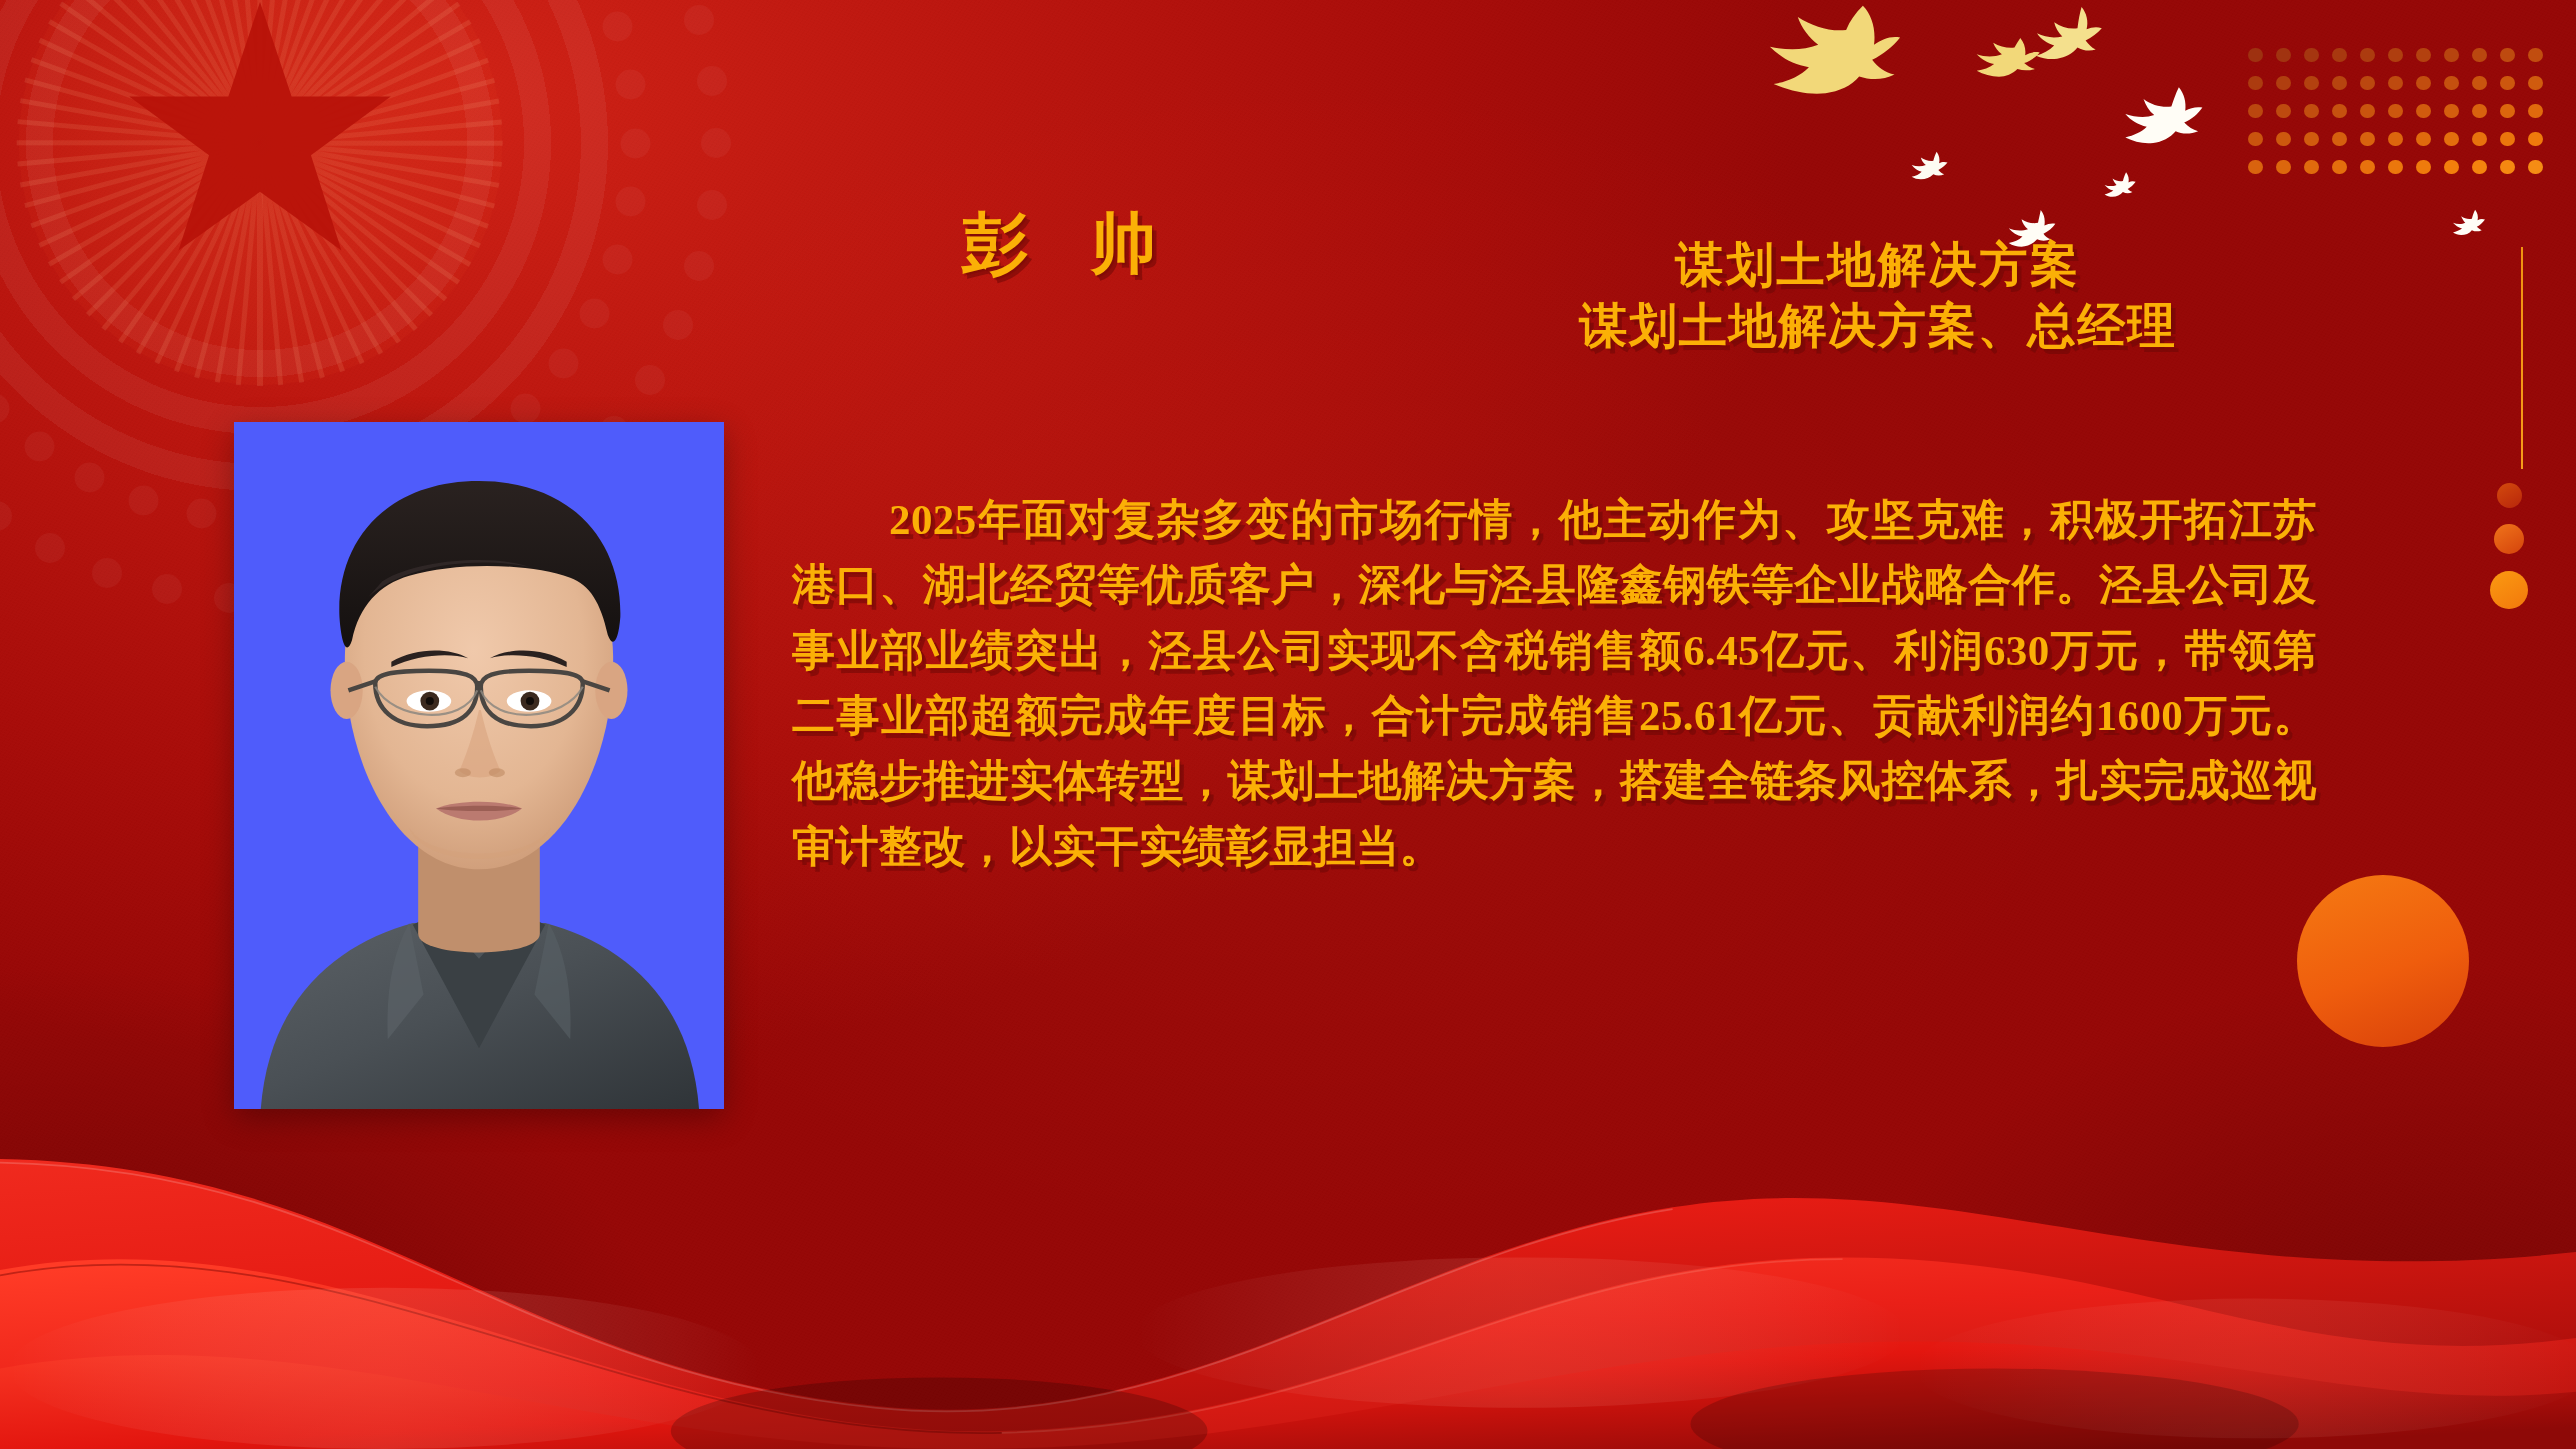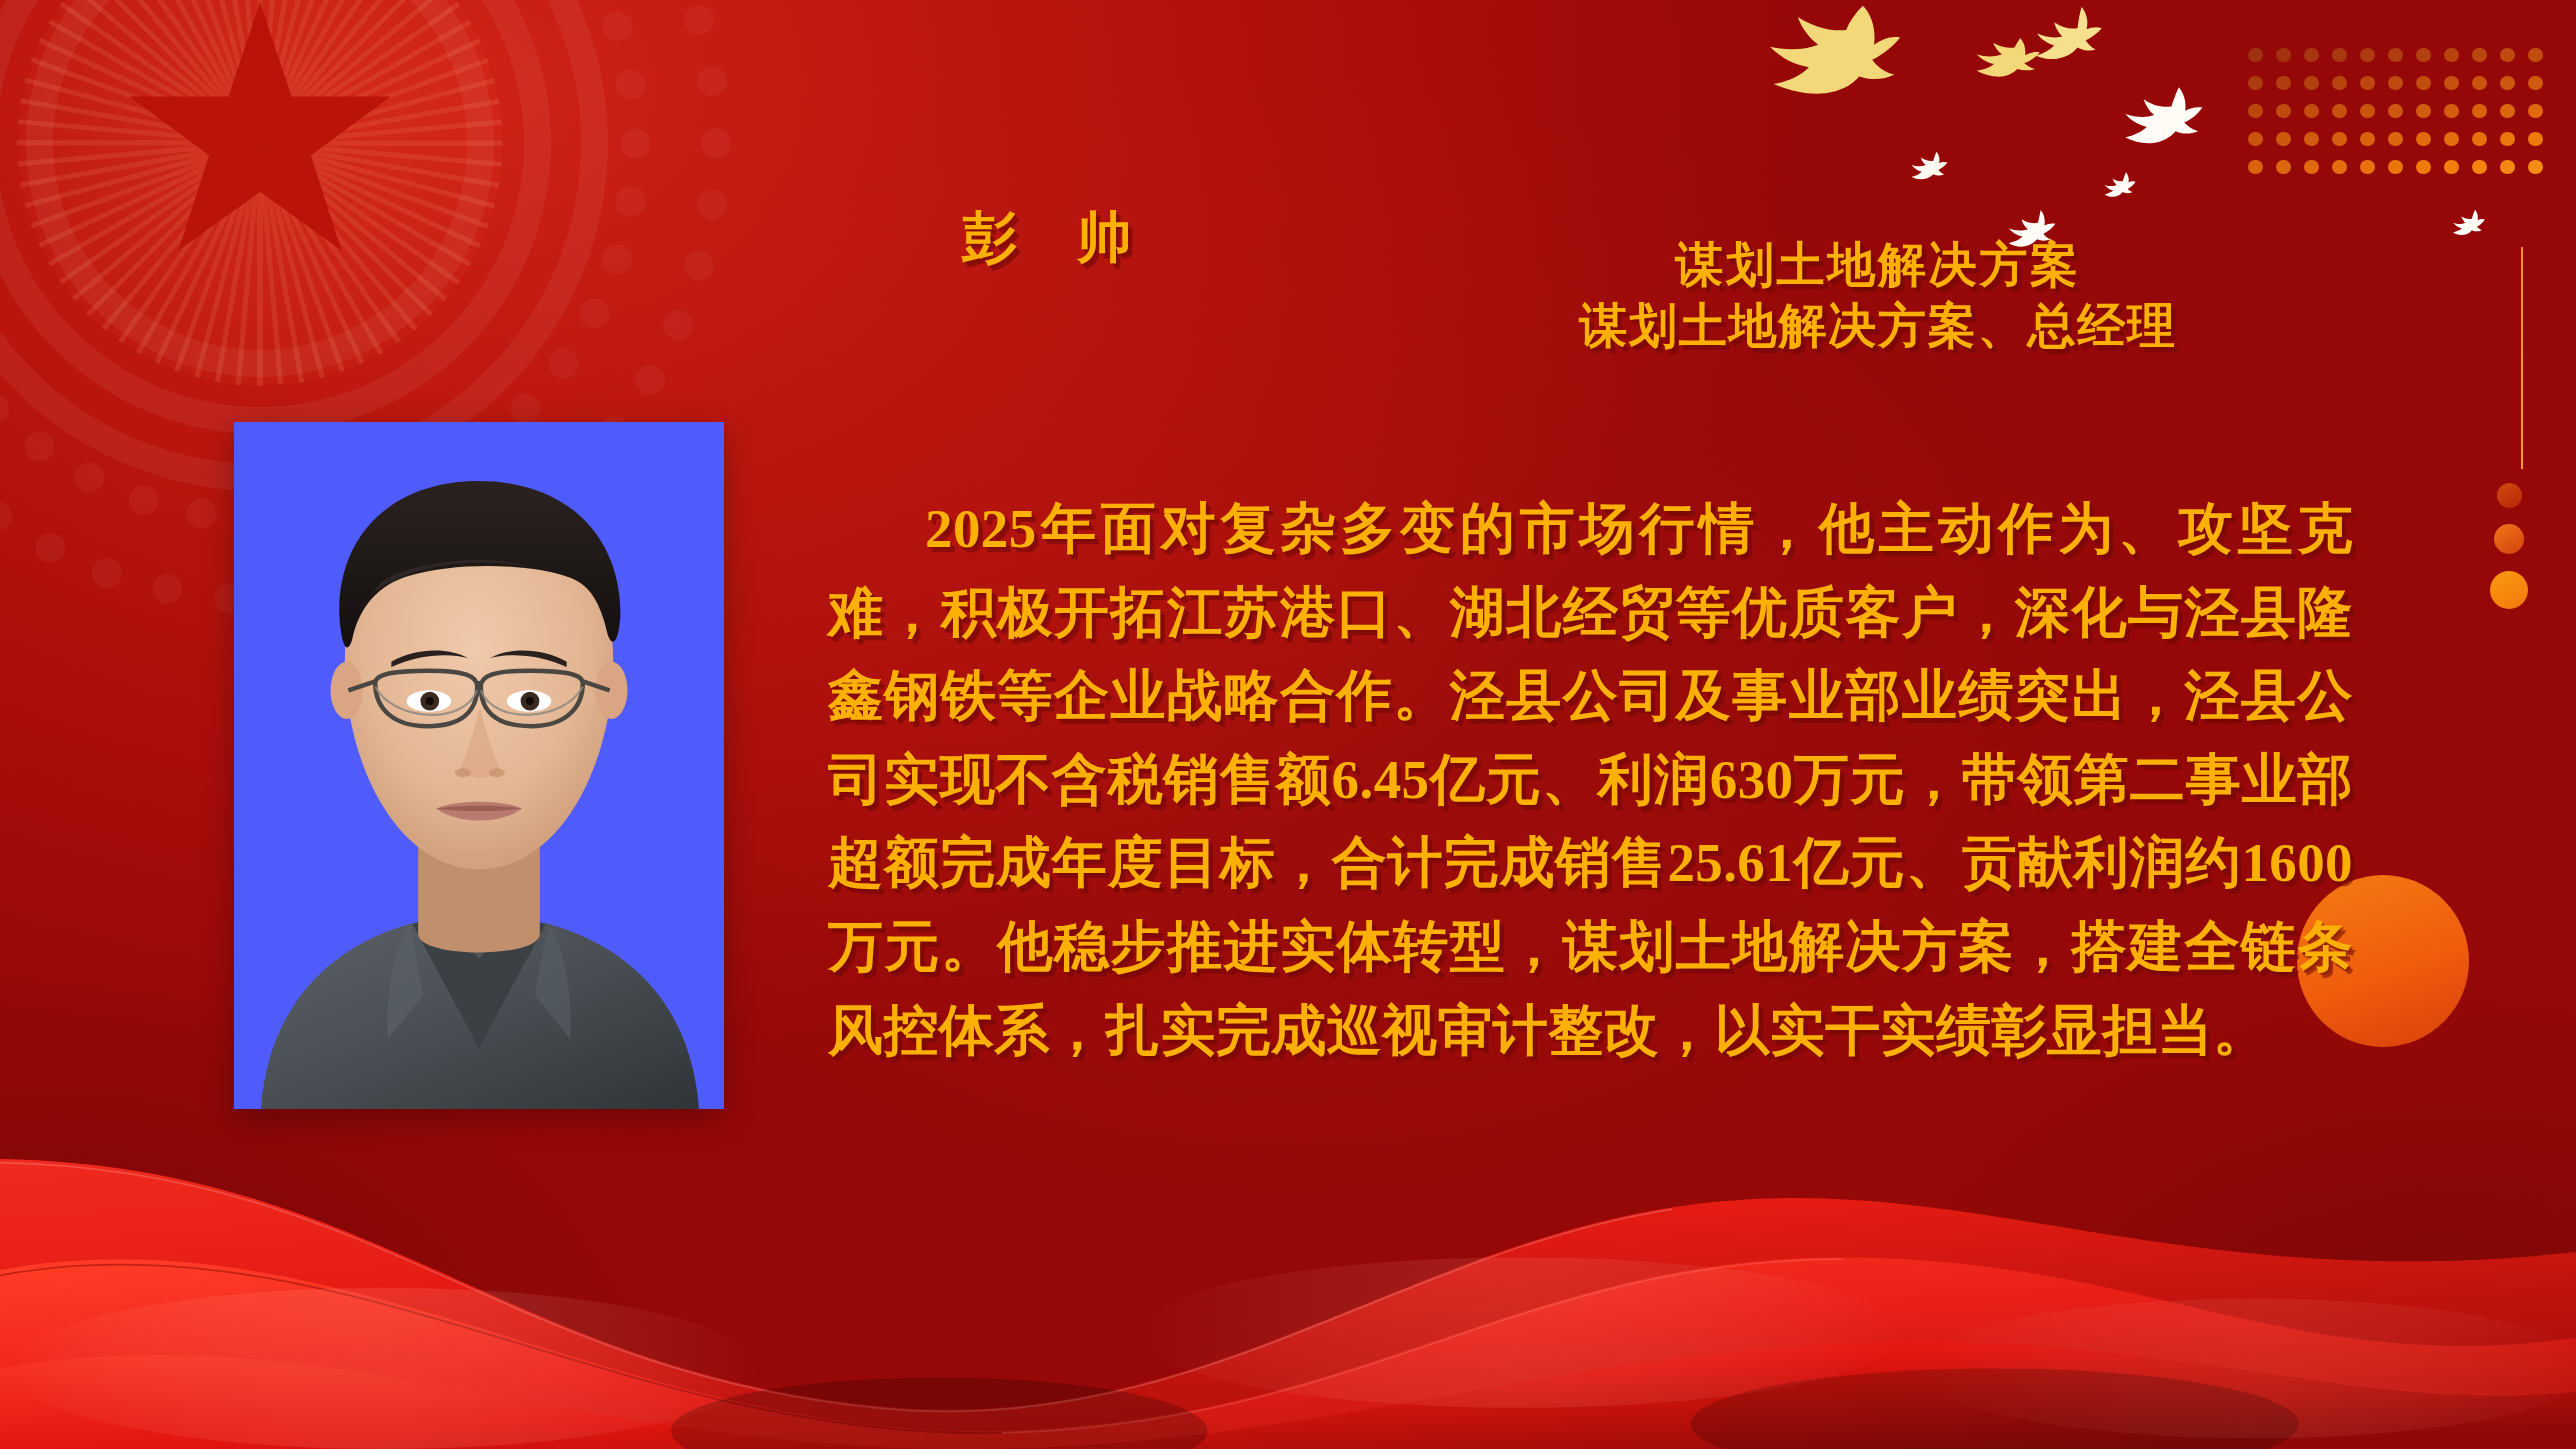--- a/index.html
+++ b/index.html
@@ -125,40 +125,40 @@
   }
   .portrait svg { display: block; width: 100%; height: 100%; }
 
   
   .gold {
     color: #fbb006;
     text-shadow: 4.5px 5.4px 0 rgba(110,8,6,.55), 1.8px 1.8px 0.9px rgba(120,10,6,.45);
   }
   .person-name {
     position: absolute; left: 962px; top: 208px;
-    font-size: 55px; letter-spacing: 23px;
+    font-size: 66px; letter-spacing: 23px;
     font-weight: 700;
     white-space: nowrap;
     line-height: 1.1;
   }
   .titles {
     position: absolute; left: 1431px; top: 234px;
     width: 894px;
     text-align: center;
     font-size: 48px;
     font-weight: 700;
     line-height: 1.28;
     letter-spacing: 2.7px;
   }
   .titles .t2 { letter-spacing: 1.8px; }
 
   .body-copy {
-    position: absolute; left: 828px; top: 487px;
+    position: absolute; left: 792px; top: 487px;
     width: 1525px;
-    font-size: 55px;
+    font-size: 43px;
     line-height: 1.52;
     font-weight: 700;
     text-align: justify;
     text-align-last: left;
     text-indent: 97px;
     letter-spacing: 0.4px;
   }
 </style>
 </head>
 <body>

